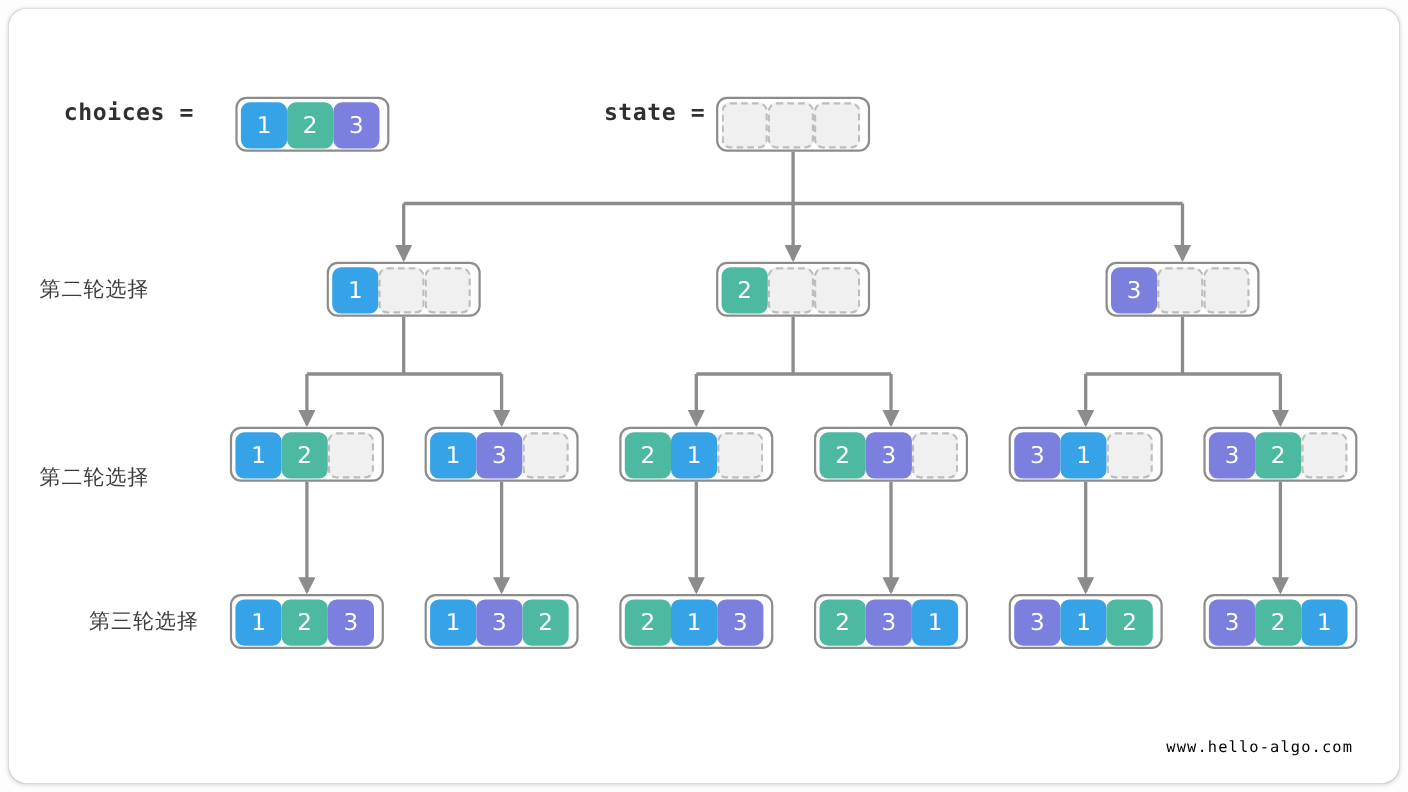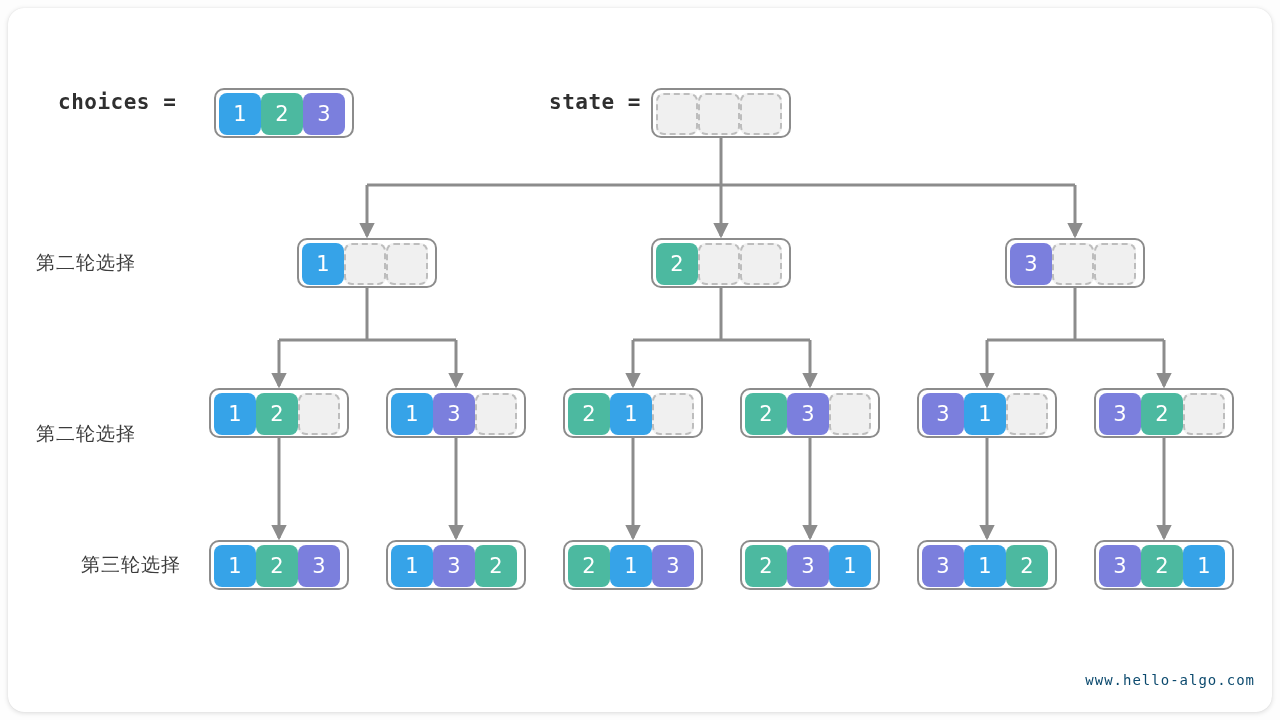--- a/index.html
+++ b/index.html
@@ -81,25 +81,25 @@
   .cell.v1 { background: #36a3e8; }
   .cell.v2 { background: #4cb9a0; }
   .cell.v3 { background: #7b7fdd; }
   .cell.empty {
     background: #f0f0f0;
     border: 2px dashed #bdbdbd;
   }
 
   .watermark {
     position: absolute;
-    right: 25px;
+    right: 50px;
     bottom: 32px;
     font-family: "DejaVu Sans Mono", "Liberation Mono", monospace;
     font-size: 14px;
-    color: #0c4a6e;
+    color: #000000;
     letter-spacing: 1px;
   }
 </style>
 </head>
 <body>
 
 <div id="stage">
   <div id="card"></div>
 
   <svg id="connectors" viewBox="0 0 1280 720" xmlns="http://www.w3.org/2000/svg">

